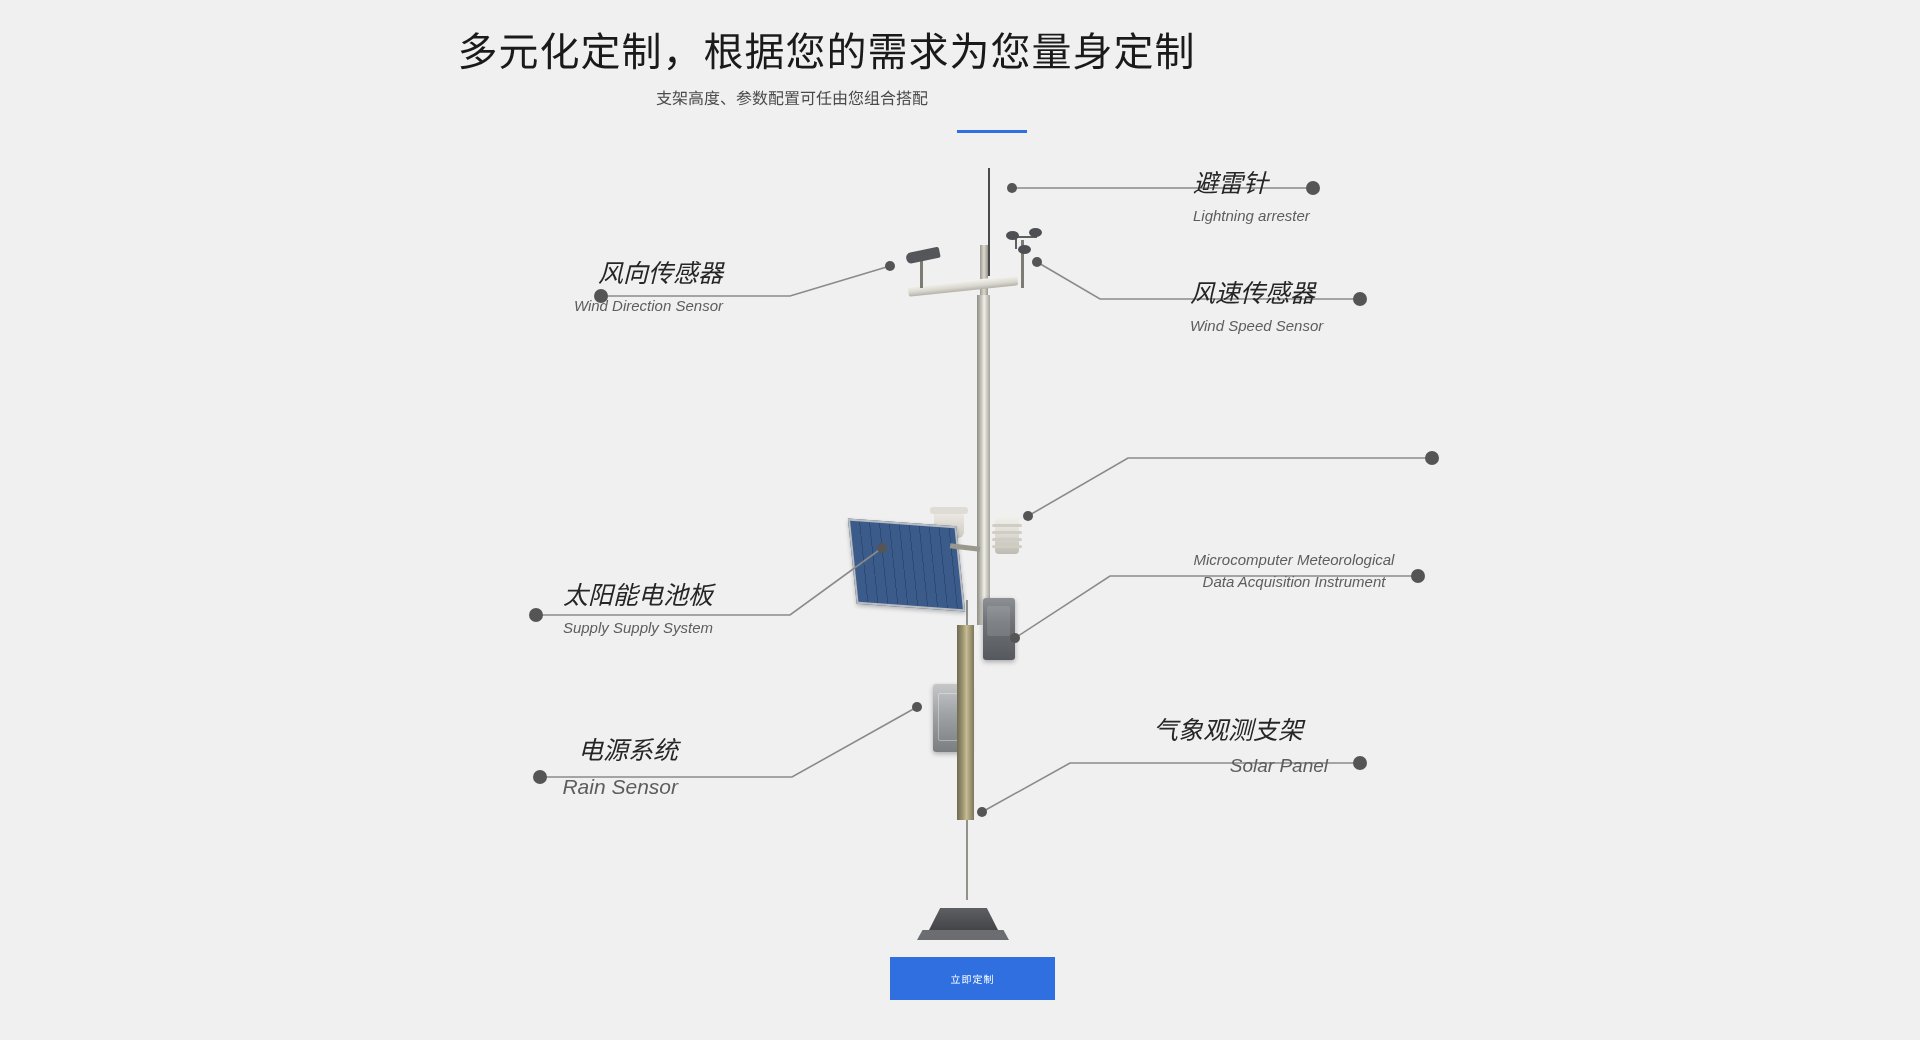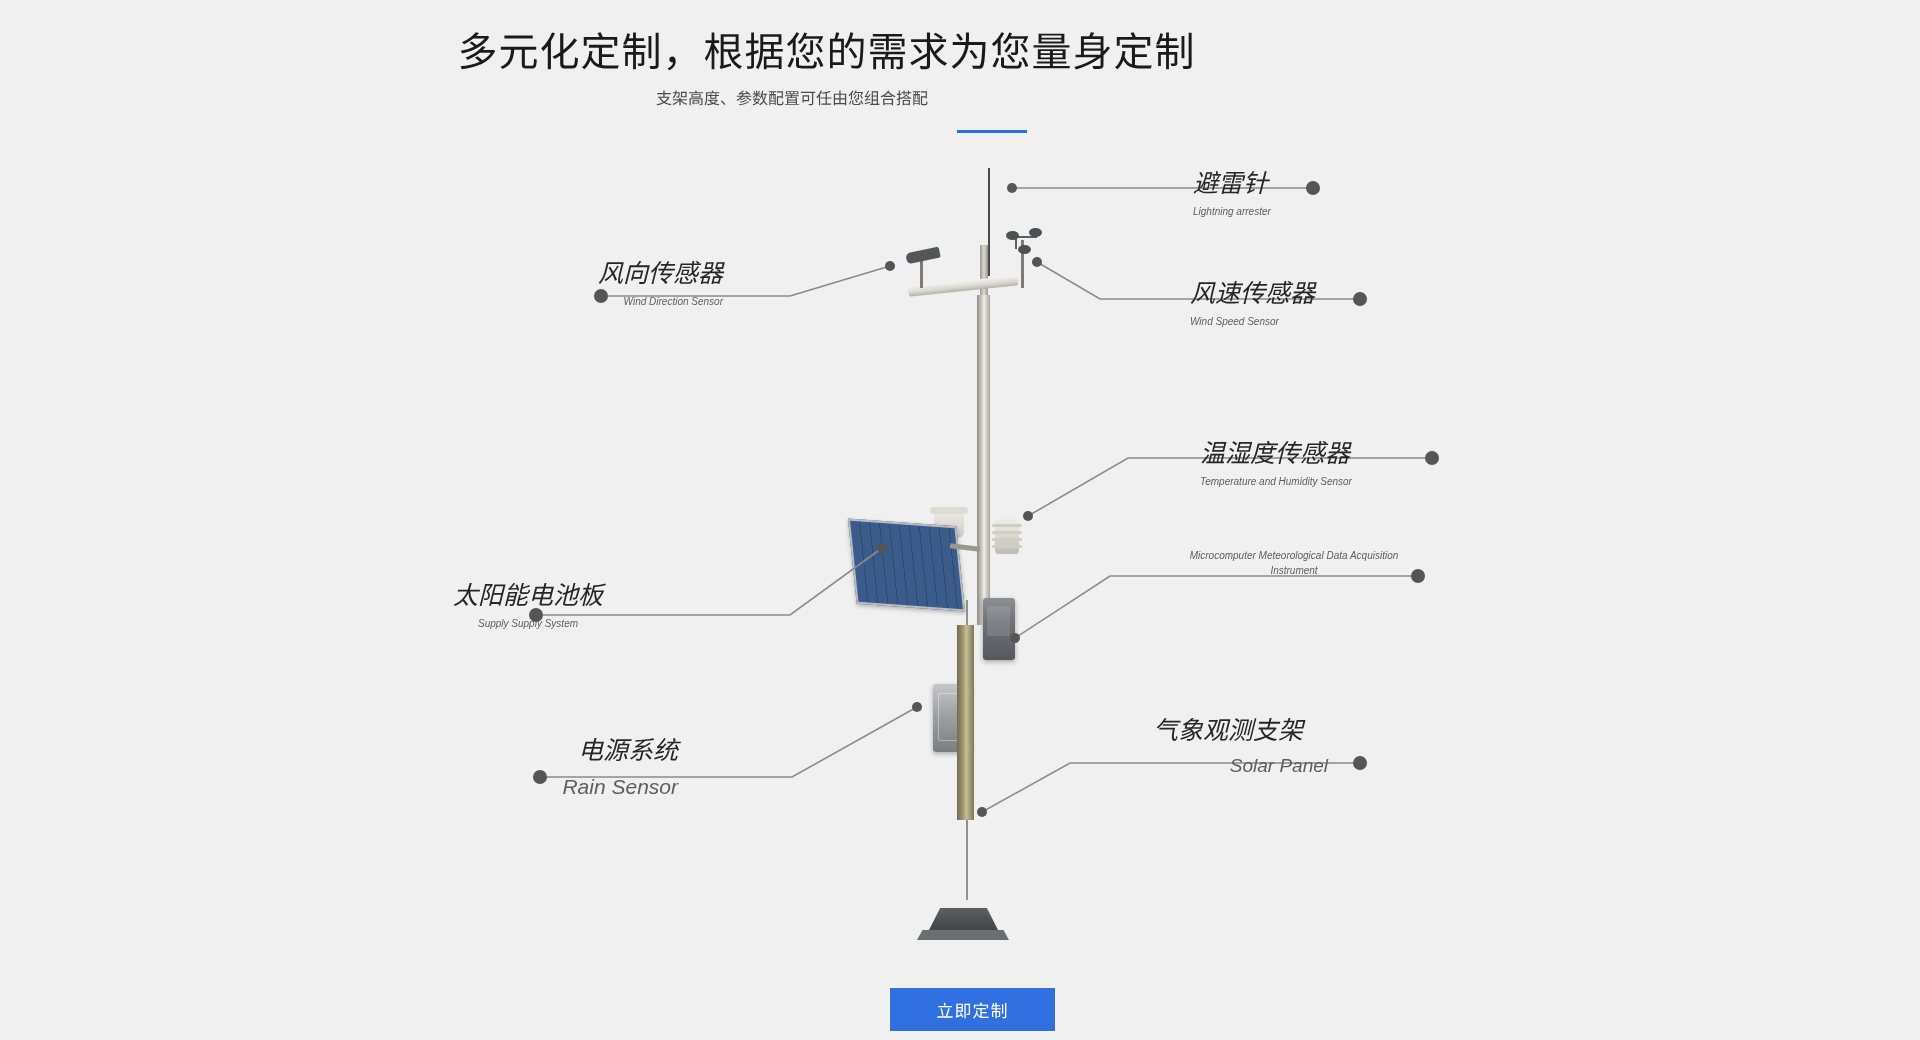--- a/index.html
+++ b/index.html
@@ -67,21 +67,21 @@
   }
   .label .cn {
     font-size: 25px;
     font-style: italic;
     font-weight: 500;
     white-space: nowrap;
     line-height: 1.25;
     color: #262626;
   }
   .label .en {
-    font-size: 10px;
+    font-size: 15px;
     font-style: italic;
     white-space: nowrap;
     line-height: 1.45;
     color: #5d5d5d;
     margin-top: 6px;
   }
   .label.right { text-align: left; margin-top: 20px; }
   .label.left  { text-align: right; }
   .label.center { text-align: center; }
 
@@ -300,27 +300,27 @@
     top: 600px;
     width: 2px;
     height: 300px;
     background: rgba(70,70,60,.55);
   }
 
   
   .cta {
     position: absolute;
     left: 890px;
-    top: 988px;
+    top: 957px;
     width: 165px;
     height: 43px;
     background: #2f6fe0;
     color: #fff;
     border: none;
-    font-size: 17px;
+    font-size: 10px;
     font-family: "Liberation Sans", "DejaVu Sans", sans-serif;
     cursor: pointer;
     letter-spacing: 1px;
   }
 </style>
 </head>
 <body>
 
 <div id="stage">
 
@@ -392,30 +392,26 @@
   <div class="label left" style="left:393px; top:258px; width:330px;">
     <div class="cn">风向传感器</div>
     <div class="en">Wind Direction Sensor</div>
   </div>
 
   <div class="label right" style="left:1190px; top:258px;">
     <div class="cn">风速传感器</div>
     <div class="en">Wind Speed Sensor</div>
   </div>
 
-  <div class="label right" style="left:1200px; top:418px;">
-    <div class="cn">温湿度传感器</div>
-    <div class="en">Temperature and Humidity Sensor</div>
-  </div>
 
   <div class="label center" style="left:1122px; top:543px; width:300px;">
     <div class="en" style="white-space:normal; width:230px; margin-left:57px;">Microcomputer Meteorological Data Acquisition Instrument</div>
   </div>
 
-  <div class="label left" style="left:343px; top:580px; width:370px;text-align:center;">
+  <div class="label left" style="left:343px; top:580px; width:370px;">
     <div class="cn">太阳能电池板</div>
     <div class="en">Supply Supply System</div>
   </div>
 
   <div class="label left" style="left:313px; top:735px; width:365px;">
     <div class="cn">电源系统</div>
     <div class="en" style="font-size:21px;">Rain Sensor</div>
   </div>
 
   <div class="label center" style="left:1128px; top:715px; width:200px;">

